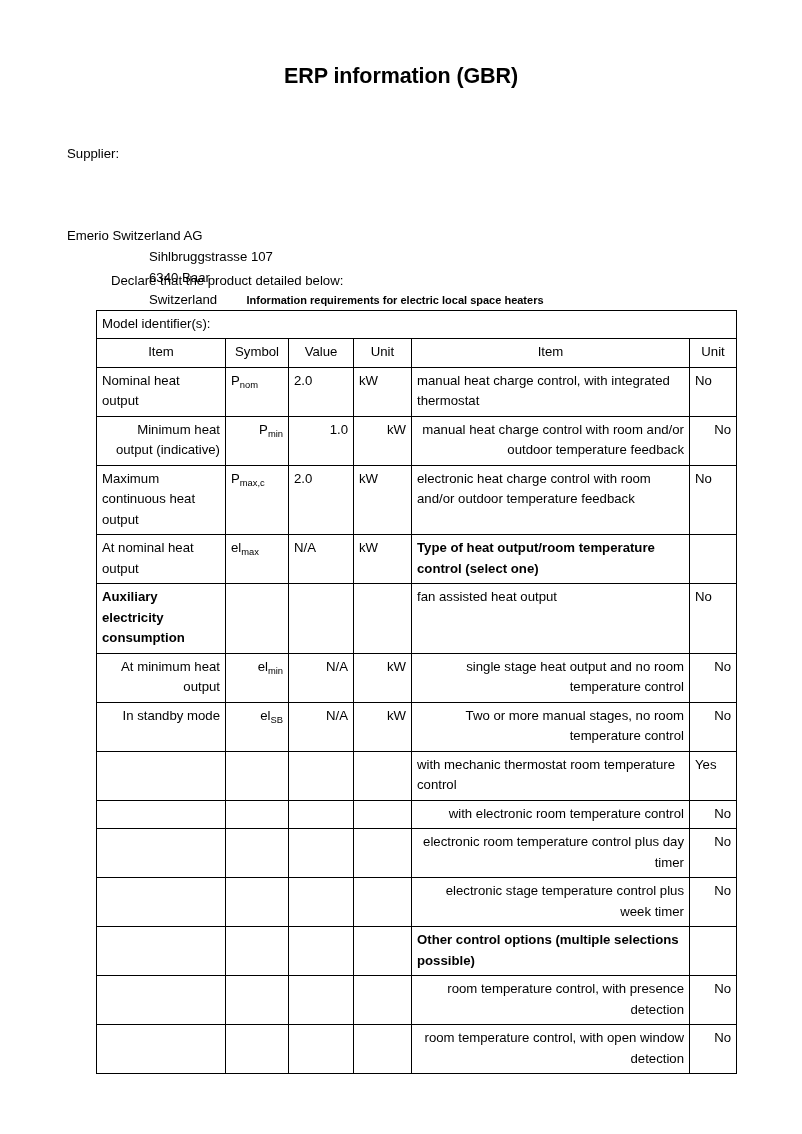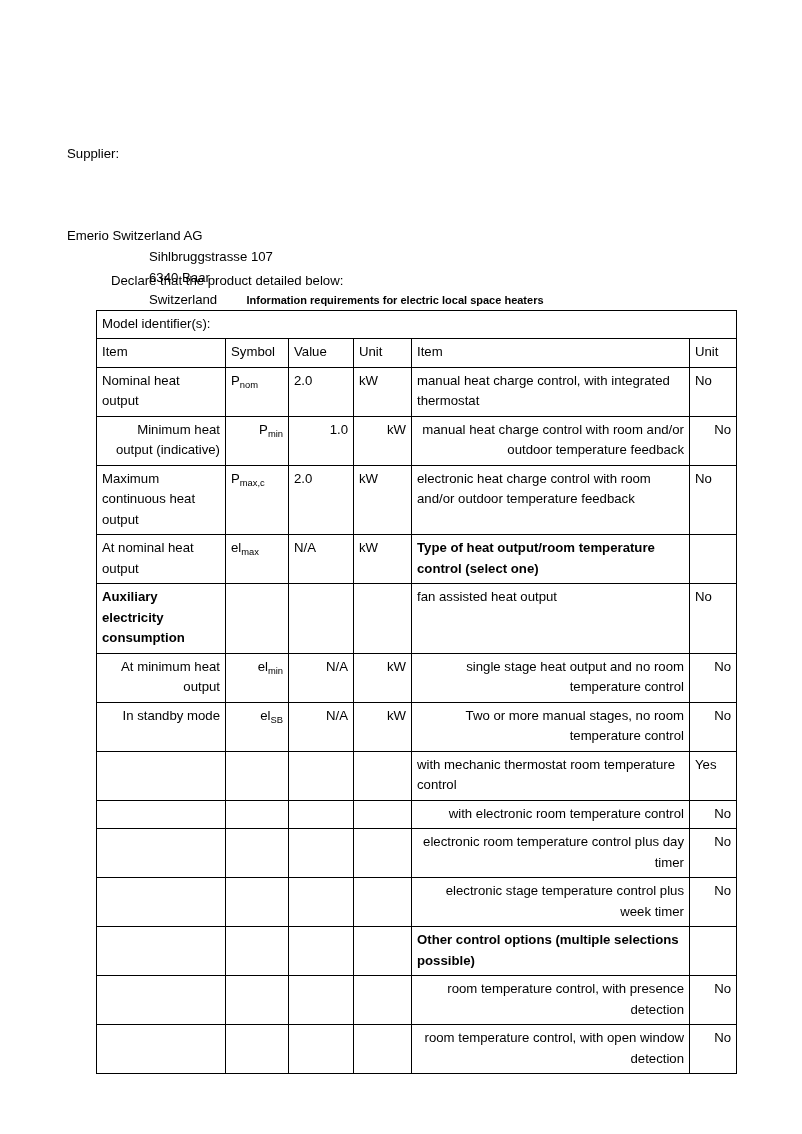--- a/index.html
+++ b/index.html
@@ -95,21 +95,21 @@
     vertical-align: top;
     line-height: 20.5px;
     word-wrap: break-word;
   }
   
   .erp-table tr.light-top > td {
     border-top-color: #a6a6a6;
     text-align: right;
   }
   .b { font-weight: bold; }
-  .ctr { }
+  .ctr { text-align: center; }
 
   .model-row td {
     line-height: 20px;
   }
   sub {
     font-size: 9.4px;
     line-height: 0;
     vertical-align: baseline;
     position: relative;
     top: 3px;
@@ -121,20 +121,21 @@
   col.c-value  { width: 65px; }
   col.c-unit   { width: 58px; }
   col.c-item2  { width: 278px; }
   col.c-unit2  { width: 47px; }
 </style>
 </head>
 <body>
 
 <div class="page">
 
+  <div class="doc-title">ERP information (GBR)</div>
 
   <div class="supplier-block">
     <div class="supplier-row">
       <span class="supplier-label">Supplier:</span>
       <span class="supplier-line">Emerio Switzerland AG</span>
     </div>
     <div class="supplier-indent">Sihlbruggstrasse 107</div>
     <div class="supplier-indent">6340 Baar</div>
     <div class="supplier-indent">Switzerland</div>
   </div>

